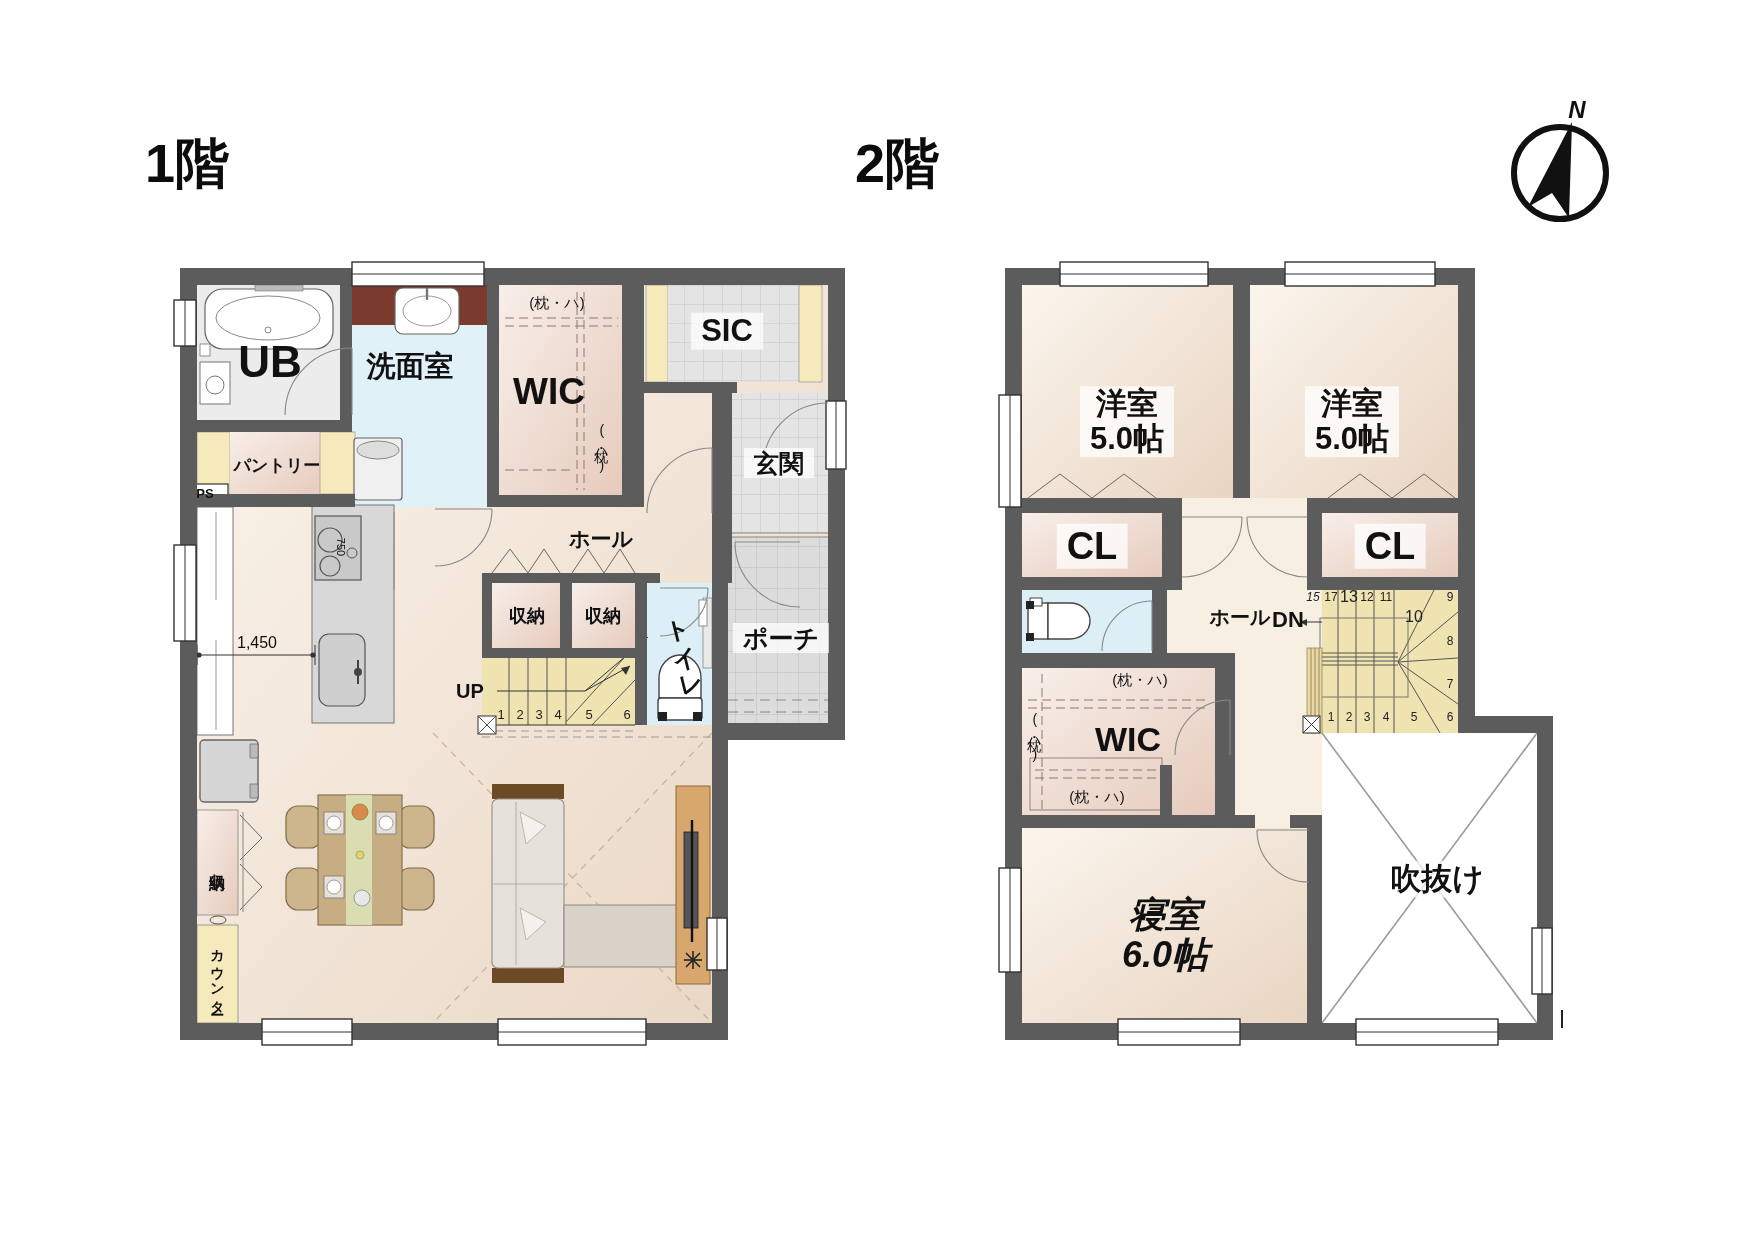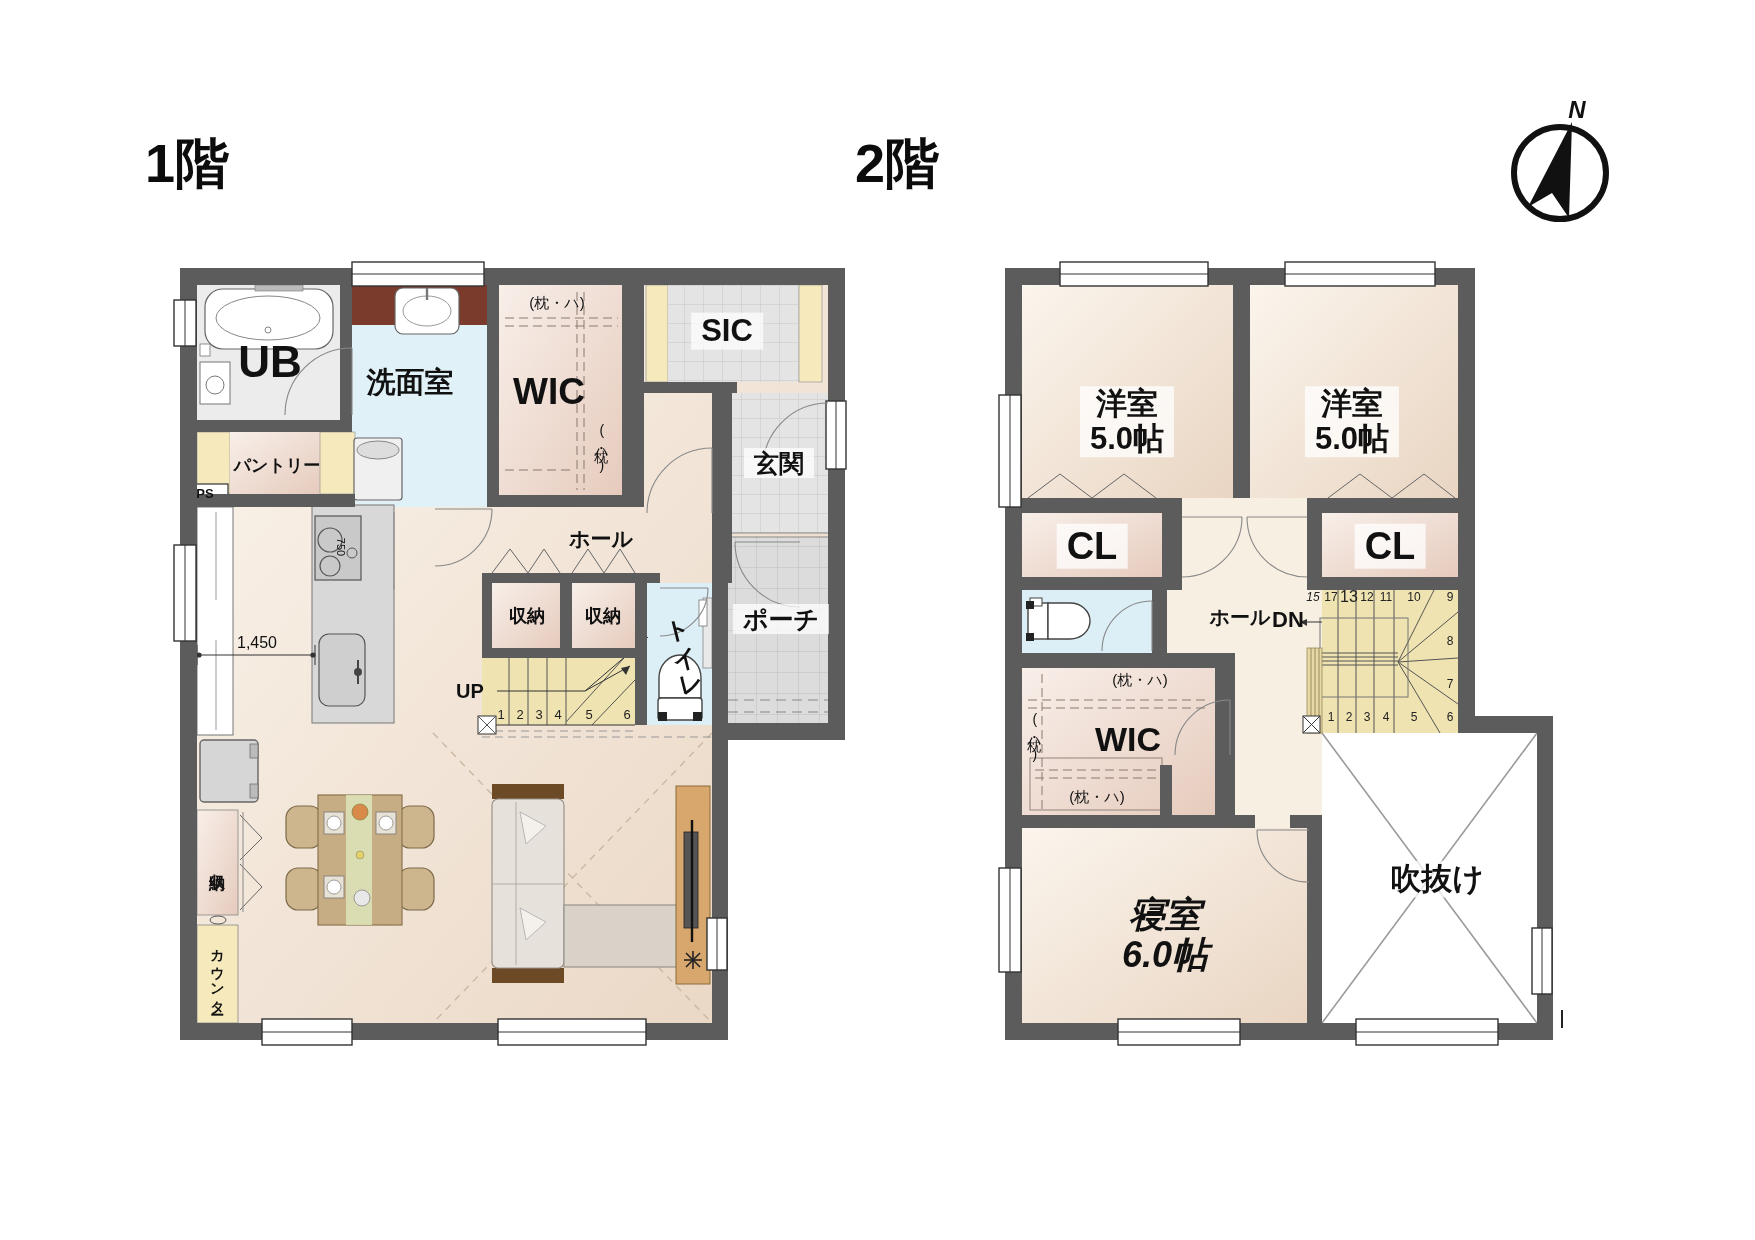--- a/index.html
+++ b/index.html
@@ -411,27 +411,27 @@
   <g>
     <circle cx="1560" cy="173" r="46" fill="none" stroke="#111" stroke-width="6"></circle>
     <polygon points="1572,122 1569,218 1552,193 1528,207" fill="#111"></polygon>
   </g>
 </svg>
 
 <div class="floor-title" style="left:145px; top:128px;">1階</div>
 <div class="floor-title" style="left:855px; top:128px;">2階</div>
 
 <div class="lbl" style="left:270px; top:362px; font-size:44px;">UB</div>
-<div class="lbl" style="left:410px; top:366px; font-size:29px;margin-top:16px;">洗面室</div>
+<div class="lbl" style="left:410px; top:366px; font-size:29px;">洗面室</div>
 <div class="lbl" style="left:549px; top:392px; font-size:37px;">WIC</div>
 <div class="lbl thin" style="left:557px; top:303px; font-size:15px;">(枕・ハ)</div>
 <div class="lbl thin vert" style="left:601px; top:448px; font-size:14px;">(枕・ハ)</div>
 <div class="lbl box" style="left:727px; top:331px; font-size:31px;text-align:center;">SIC</div>
 <div class="lbl box" style="left:779px; top:463px; font-size:25px;">玄関</div>
-<div class="lbl box" style="left:781px; top:619px; font-size:25px;">ポーチ</div>
+<div class="lbl box" style="left:781px; top:638px; font-size:25px;">ポーチ</div>
 <div class="lbl" style="left:277px; top:466px; font-size:17px;">パントリー</div>
 <div class="lbl" style="left:205px; top:494px; font-size:13px;">PS</div>
 <div class="lbl" style="left:601px; top:539px; font-size:21px;">ホール</div>
 <div class="lbl" style="left:527px; top:616px; font-size:18px;">収納</div>
 <div class="lbl" style="left:603px; top:616px; font-size:18px;">収納</div>
 <div class="lbl vert tilt" style="left:681px; top:645px; font-size:24px;">トイレ</div>
 <div class="lbl" style="left:470px; top:691px; font-size:20px;">UP</div>
 <div class="lbl thin" style="left:257px; top:643px; font-size:16px;">1,450</div>
 <div class="lbl thin rot90" style="left:341px; top:547px; font-size:11px;">750</div>
 <div class="lbl vert" style="left:217px; top:862px; font-size:16px;">収納</div>
@@ -464,21 +464,21 @@
   <div>寝室</div>
   <div>6.0帖</div>
 </div>
 <div class="lbl box" style="left:1437px; top:879px; font-size:31px;">吹抜け</div>
 
 <span class="num" style="left:1313px; top:597px; font-size:12px;font-style:italic;">15</span>
 <span class="num" style="left:1331px; top:597px; font-size:12px;">17</span>
 <span class="num" style="left:1349px; top:597px; font-size:16px;">13</span>
 <span class="num" style="left:1367px; top:597px; font-size:12px;">12</span>
 <span class="num" style="left:1386px; top:597px; font-size:12px;">11</span>
-<span class="num" style="left:1414px; top:597px; font-size:12px;">10</span>
+<span class="num" style="left:1414px; top:617px; font-size:16px;">10</span>
 <span class="num" style="left:1450px; top:597px; font-size:12px;">9</span>
 
 <span class="num" style="left:1450px; top:641px; font-size:12px;">8</span>
 <span class="num" style="left:1450px; top:684px; font-size:12px;">7</span>
 
 <span class="num" style="left:1331px; top:717px; font-size:12px;">1</span>
 <span class="num" style="left:1349px; top:717px; font-size:12px;">2</span>
 <span class="num" style="left:1367px; top:717px; font-size:12px;">3</span>
 <span class="num" style="left:1386px; top:717px; font-size:12px;">4</span>
 <span class="num" style="left:1414px; top:717px; font-size:12px;">5</span>

